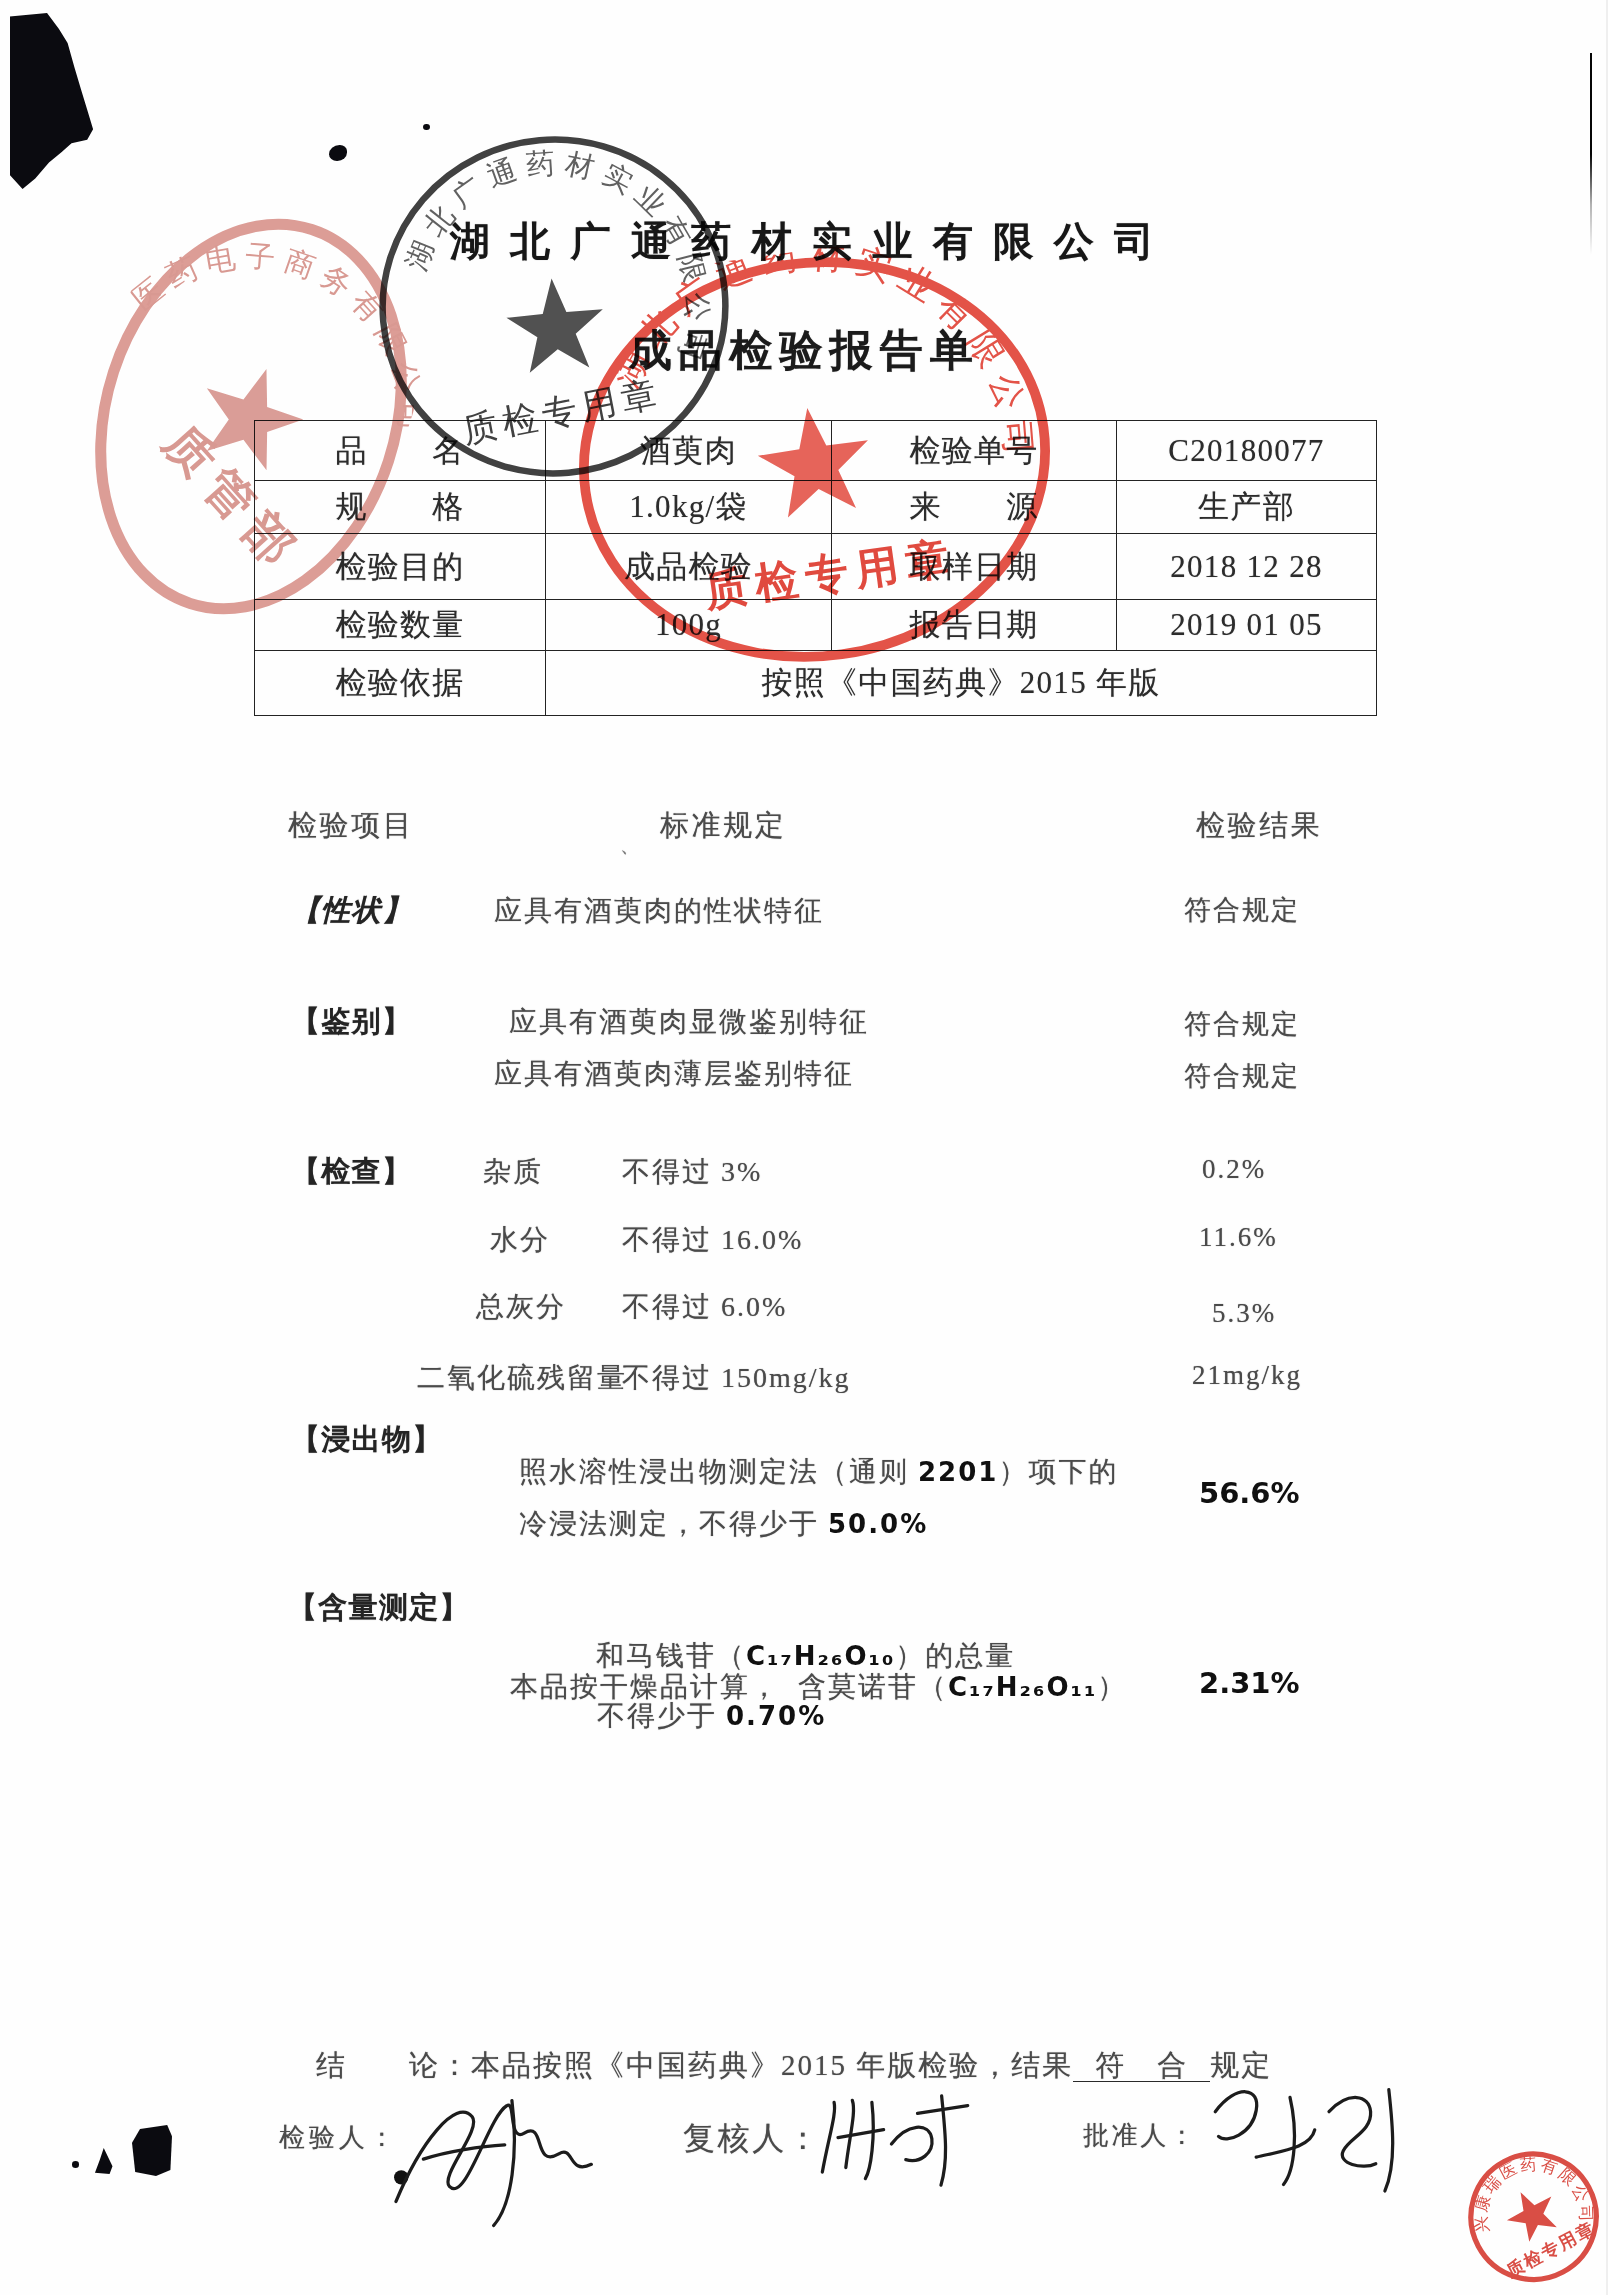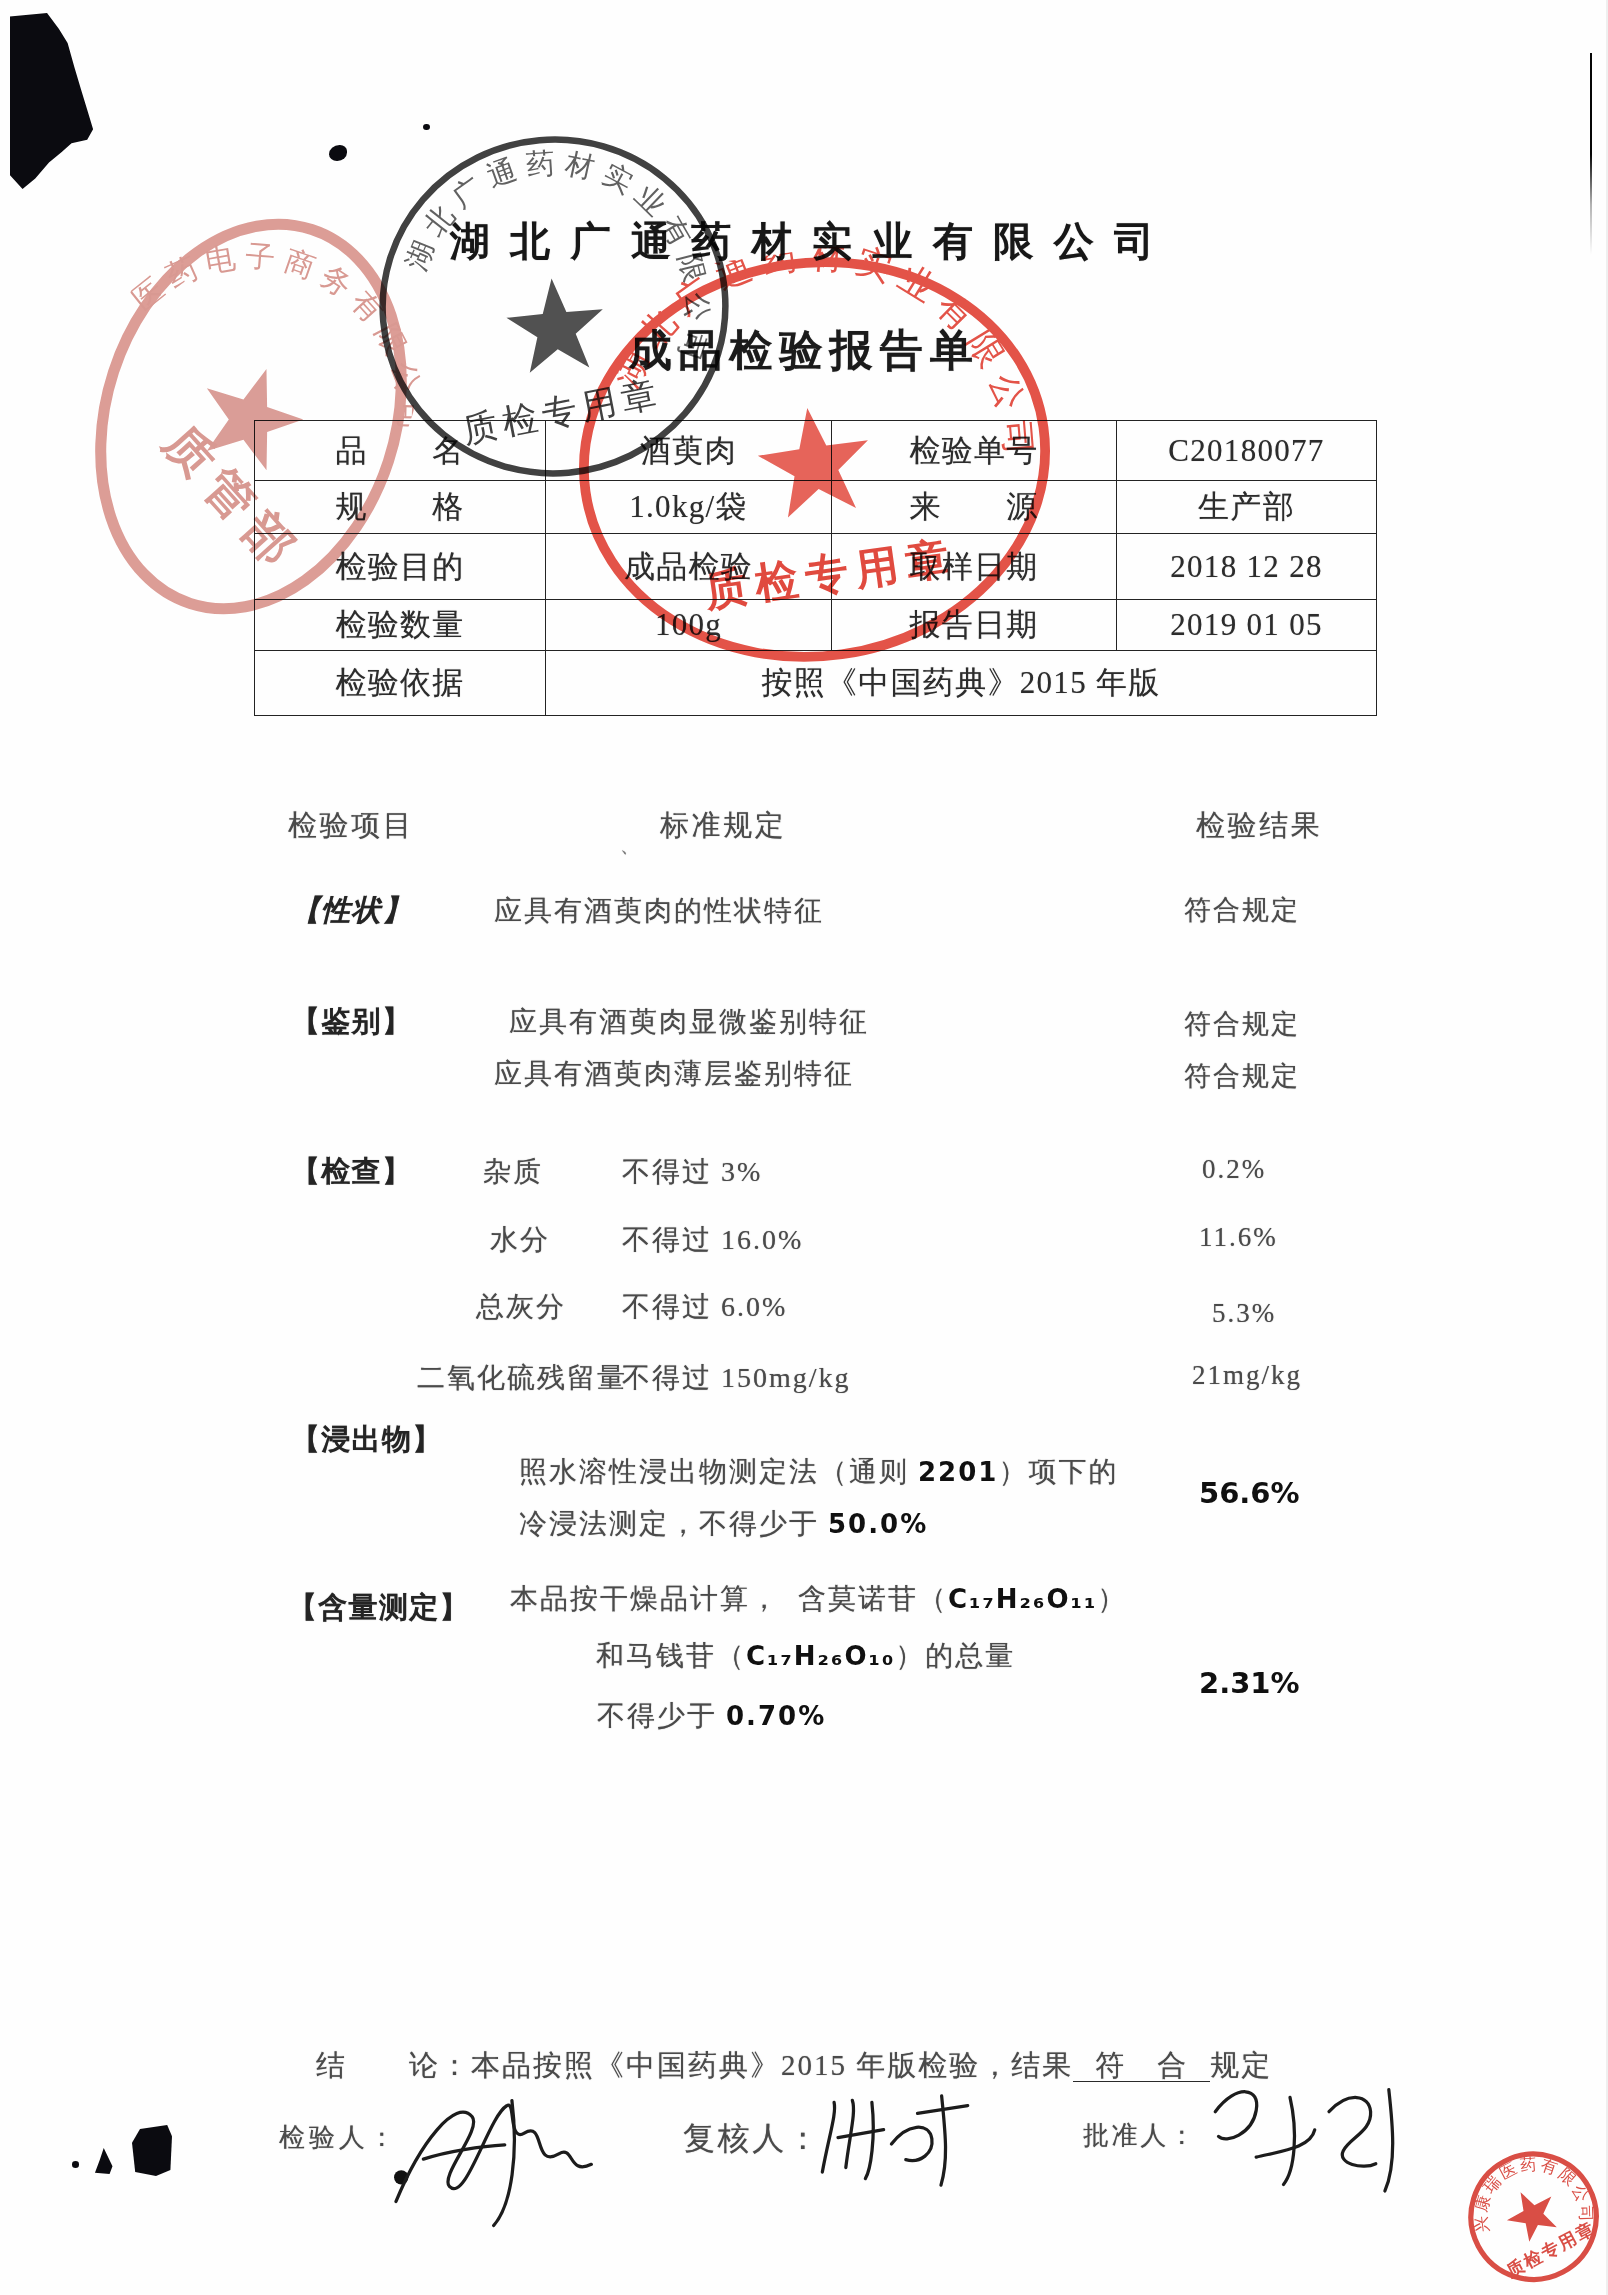--- a/index.html
+++ b/index.html
@@ -121,21 +121,21 @@
   <div class="t bracket" style="left:291px;top:1420px;">【浸出物】</div>
   <div class="t item faded" style="left:483px;top:1421px;">
     <span>照水溶性浸出物测定法（通则 </span><span class="num" style="font-size:26px;">2201</span><span>）项下的</span>
   </div>
   <div class="t item faded" style="left:483px;top:1473px;">
     <span>冷浸法测定，不得少于 </span><span class="num" style="font-size:26px;">50.0%</span>
   </div>
   <div class="t num" style="left:1199px;top:1476px;font-size:29px;">56.6%</div>
 
   <div class="t bracket" style="left:288px;top:1546px;margin-top:42px;">【含量测定】</div>
-  <div class="t item faded" style="left:474px;top:1548px;">
+  <div class="t item faded" style="left:474px;top:1636px;">
     <span>本品按干燥品计算，  含莫诺苷（</span><span class="num" style="font-size:26px;">C₁₇H₂₆O₁₁</span><span>）</span>
   </div>
   <div class="t item faded" style="left:560px;top:1605px;">
     <span>和马钱苷（</span><span class="num" style="font-size:26px;">C₁₇H₂₆O₁₀</span><span>）的总量</span>
   </div>
   <div class="t item faded" style="left:561px;top:1665px;">
     <span>不得少于 </span><span class="num" style="font-size:26px;">0.70%</span>
   </div>
   <div class="t num" style="left:1199px;top:1666px;font-size:29px;">2.31%</div>
 

